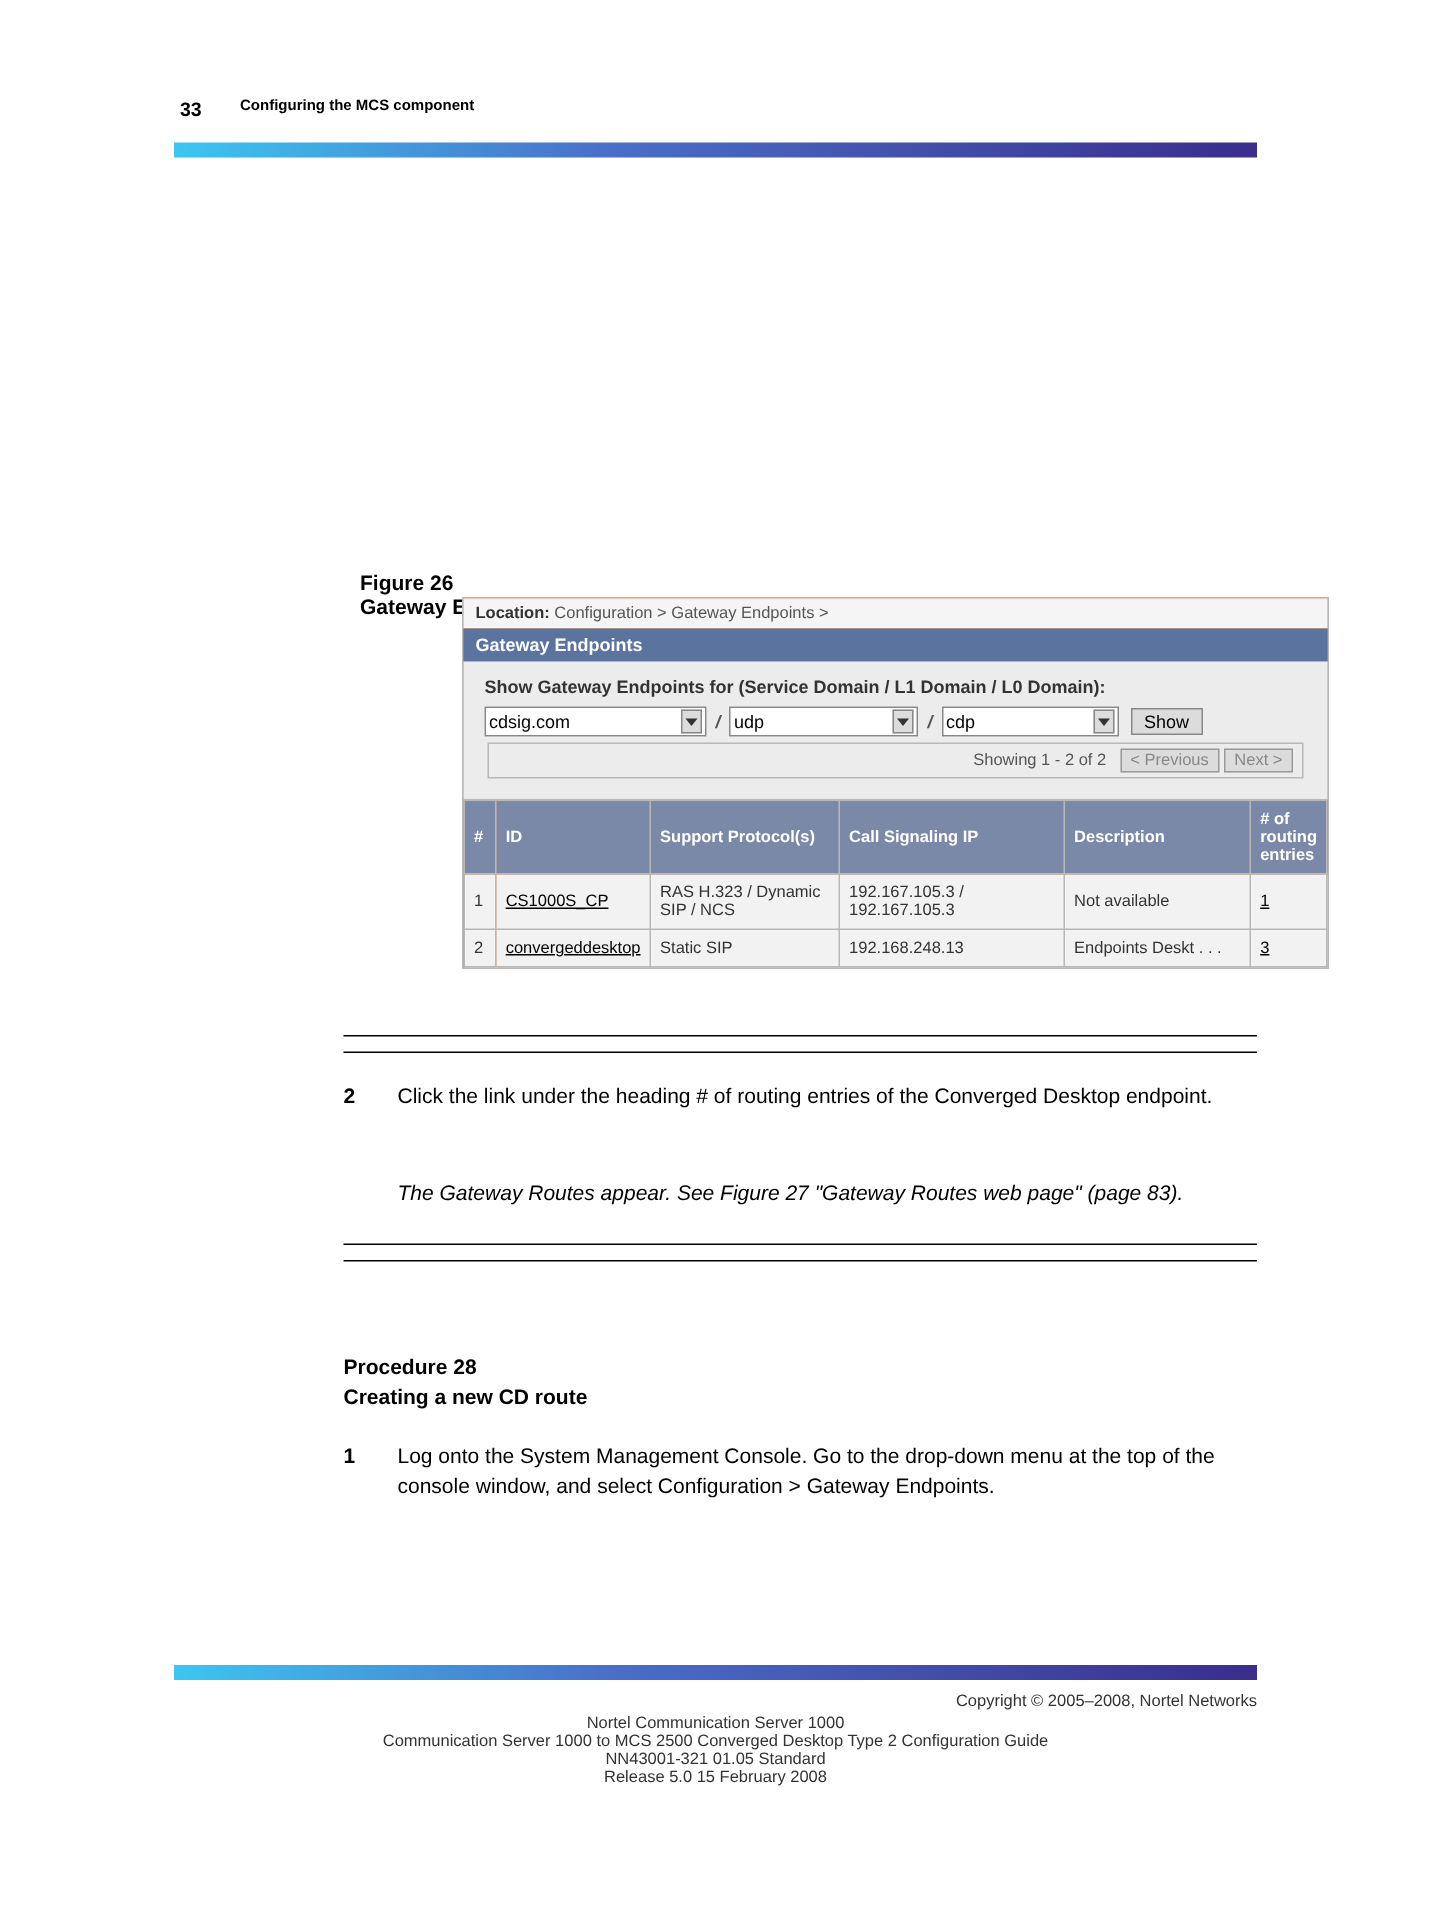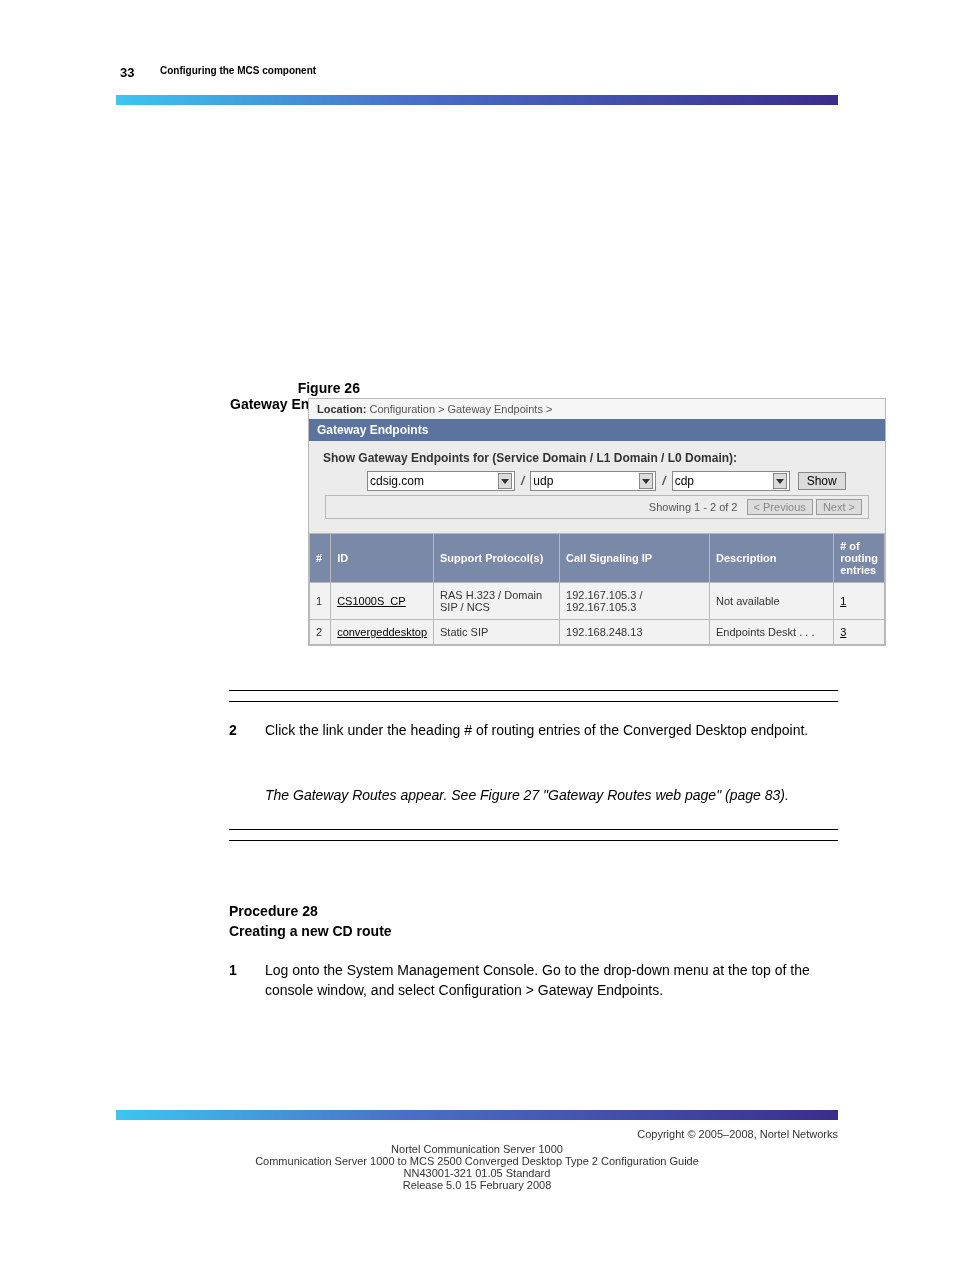--- a/index.html
+++ b/index.html
@@ -29,24 +29,23 @@
   .page-title {
     position: absolute;
     top: 65px;
     left: 160px;
     font-size: 10px;
     font-weight: bold;
   }
   .figure-caption {
     position: absolute;
     top: 380px;
-    left: 230px;
+    left: 240px;
     font-size: 14px;
     font-weight: bold;
-    text-align: center;
   }
   .screenshot {
     position: absolute;
     top: 398px;
     left: 308px;
     width: 578px;
     background: #f97316;
     border: 1px solid #b8b8b8;
   }
   .ss-location {
@@ -71,21 +70,20 @@
   .ss-filterlabel {
     font-weight: bold;
     color: #333;
     margin-bottom: 6px;
   }
   .ss-row {
     display: flex;
     align-items: center;
     gap: 2px;
     margin-top: 6px;
-    margin-left: 44px;
   }
   .ss-select {
     background: #fff;
     border: 1px solid #888;
     height: 20px;
     font-size: 12px;
     padding: 0 2px;
     display: inline-flex;
     align-items: center;
     justify-content: space-between;
@@ -258,21 +256,21 @@
         <th style="width:126px">Support Protocol(s)</th>
         <th style="width:150px">Call Signaling IP</th>
         <th>Description</th>
         <th style="width:50px"># of routing entries</th>
       </tr>
     </thead>
     <tbody id="tblbody">
         <tr>
           <td class="center">1</td>
           <td><a href="#">CS1000S_CP</a></td>
-          <td>RAS H.323 / Domain SIP / NCS</td>
+          <td>RAS H.323 / Dynamic SIP / NCS</td>
           <td>192.167.105.3 / 192.167.105.3</td>
           <td>Not available</td>
           <td><a href="#">1</a></td>
         </tr>
         <tr>
           <td class="center">2</td>
           <td><a href="#">convergeddesktop</a></td>
           <td>Static SIP</td>
           <td>192.168.248.13</td>
           <td>Endpoints Deskt . . .</td>

